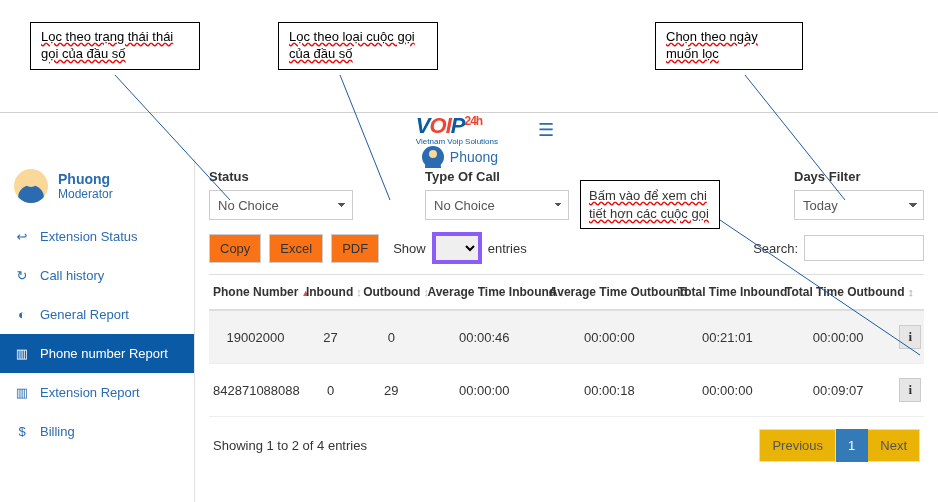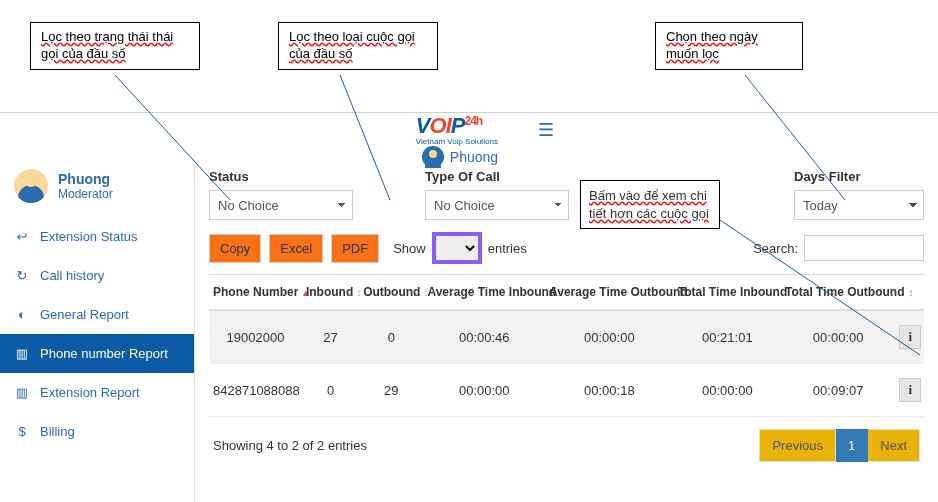--- a/index.html
+++ b/index.html
@@ -240,21 +240,21 @@
             <td>00:00:00</td>
             <td>00:00:18</td>
             <td>00:00:00</td>
             <td>00:09:07</td>
             <td><span class="info-btn">i</span></td>
           </tr>
         </tbody>
       </table>
 
       <div class="tablefooter">
-        <span>Showing 4 to 2 of 2 entries</span>
+        <span>Showing 1 to 2 of 4 entries</span>
         <div class="pager">
           <span class="pbtn">Previous</span>
           <span class="pbtn active">1</span>
           <span class="pbtn">Next</span>
         </div>
       </div>
     </div>
   </div>
 </div>
 

